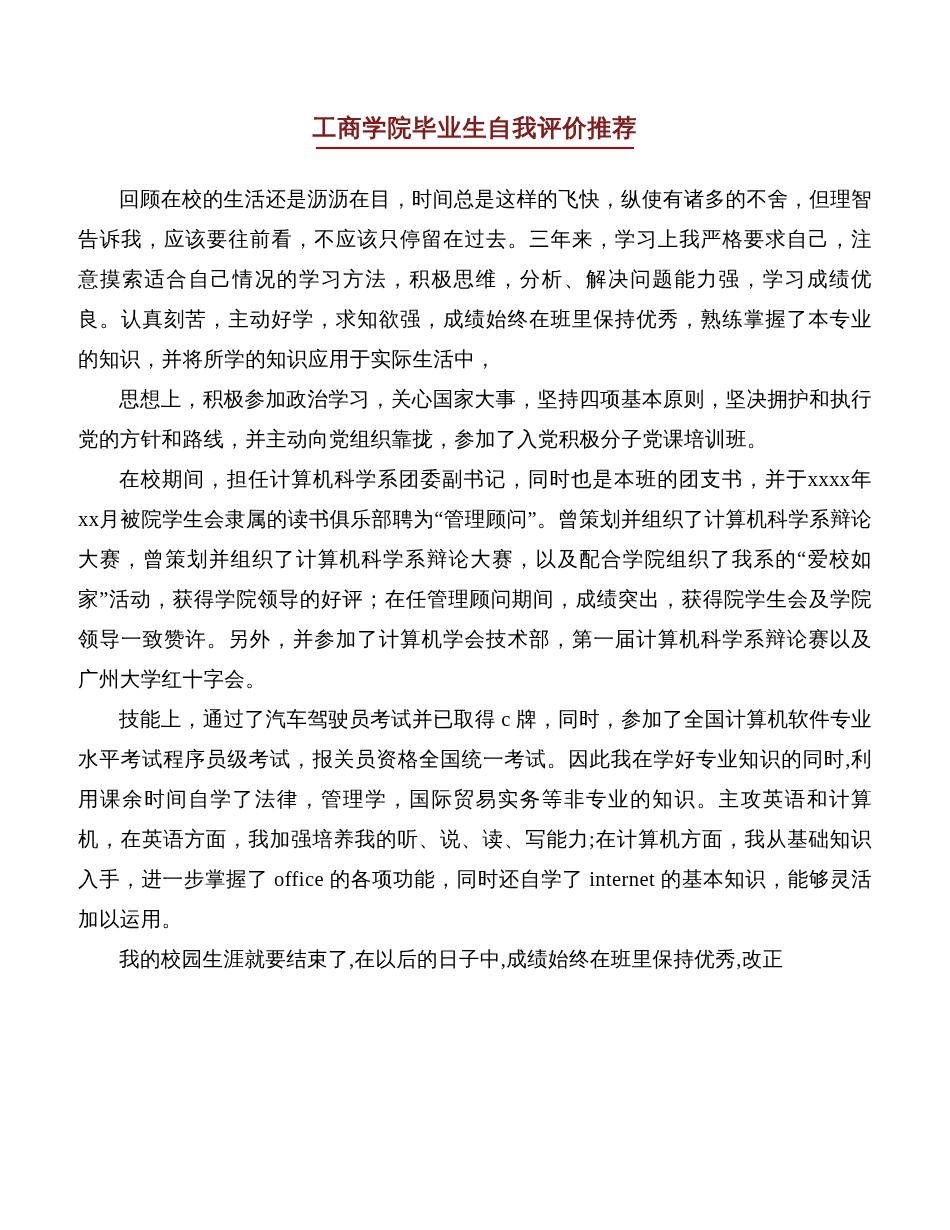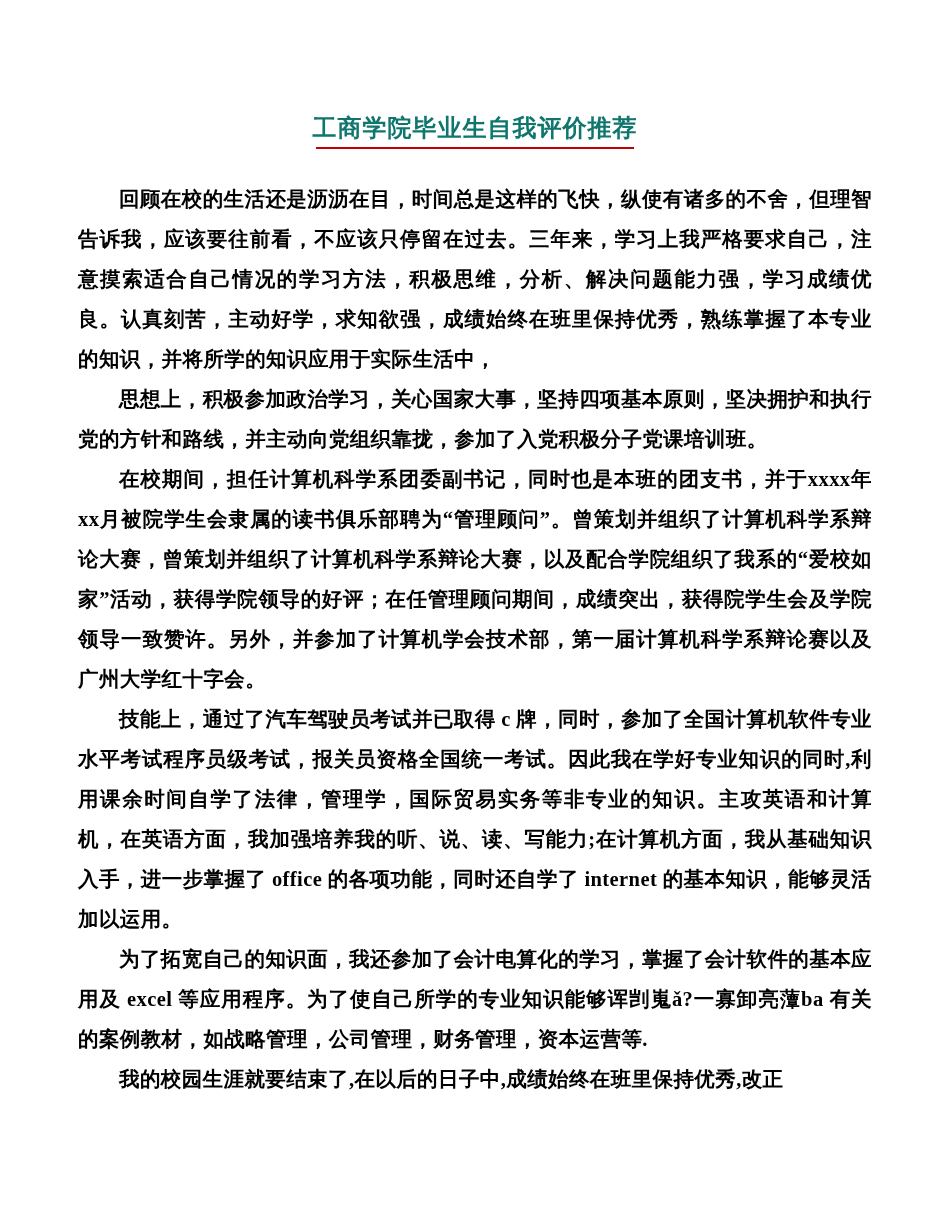--- a/index.html
+++ b/index.html
@@ -18,36 +18,35 @@
     width: 950px;
     height: 1230px;
     box-sizing: border-box;
     padding: 0 78px;
     position: relative;
   }
   .doc-title {
     margin: 0;
     padding-top: 112px;
     text-align: center;
-    color: #0f766e;
+    color: #7f1d1d;
     font-size: 24px;
     font-weight: bold;
     letter-spacing: 1px;
     font-family: "Liberation Serif", "DejaVu Serif", serif;
   }
   .title-underline {
     display: block;
     height: 2px;
     background: #c00000;
     width: 318px;
     margin: 3px auto 0 auto;
   }
   .body-text {
     margin-top: 30px;
-    font-weight: bold;
   }
   .para {
     margin: 0 0 0 0;
     font-size: 20.5px;
     line-height: 40px;
     text-align: justify;
     text-justify: inter-ideograph;
     text-indent: 2em;
     letter-spacing: 0.4px;
   }
@@ -60,17 +59,16 @@
   <h1 class="doc-title">
     <span>工商学院毕业生自我评价推荐</span>
     <span class="title-underline"></span>
   </h1>
 
   <div class="body-text">
     <p class="para">回顾在校的生活还是沥沥在目，时间总是这样的飞快，纵使有诸多的不舍，但理智告诉我，应该要往前看，不应该只停留在过去。三年来，学习上我严格要求自己，注意摸索适合自己情况的学习方法，积极思维，分析、解决问题能力强，学习成绩优良。认真刻苦，主动好学，求知欲强，成绩始终在班里保持优秀，熟练掌握了本专业的知识，并将所学的知识应用于实际生活中，</p>
     <p class="para">思想上，积极参加政治学习，关心国家大事，坚持四项基本原则，坚决拥护和执行党的方针和路线，并主动向党组织靠拢，参加了入党积极分子党课培训班。</p>
     <p class="para">在校期间，担任计算机科学系团委副书记，同时也是本班的团支书，并于xxxx年xx月被院学生会隶属的读书俱乐部聘为“管理顾问”。曾策划并组织了计算机科学系辩论大赛，曾策划并组织了计算机科学系辩论大赛，以及配合学院组织了我系的“爱校如家”活动，获得学院领导的好评；在任管理顾问期间，成绩突出，获得院学生会及学院领导一致赞许。另外，并参加了计算机学会技术部，第一届计算机科学系辩论赛以及广州大学红十字会。</p>
     <p class="para">技能上，通过了汽车驾驶员考试并已取得 c 牌，同时，参加了全国计算机软件专业水平考试程序员级考试，报关员资格全国统一考试。因此我在学好专业知识的同时,利用课余时间自学了法律，管理学，国际贸易实务等非专业的知识。主攻英语和计算机，在英语方面，我加强培养我的听、说、读、写能力;在计算机方面，我从基础知识入手，进一步掌握了 office 的各项功能，同时还自学了 internet 的基本知识，能够灵活加以运用。</p>
-    <p class="para">为了拓宽自己的知识面，我还参加了会计电算化的学习，掌握了会计软件的基本应用及 excel 等应用程序。为了使自己所学的专业知识能够诨剀嵬ǎ?一寡卸亮藫ba 有关的案例教材，如战略管理，公司管理，财务管理，资本运营等.</p>
     <p class="para">我的校园生涯就要结束了,在以后的日子中,成绩始终在班里保持优秀,改正</p>
   </div>
 
 </div>
 
 </body></html>

